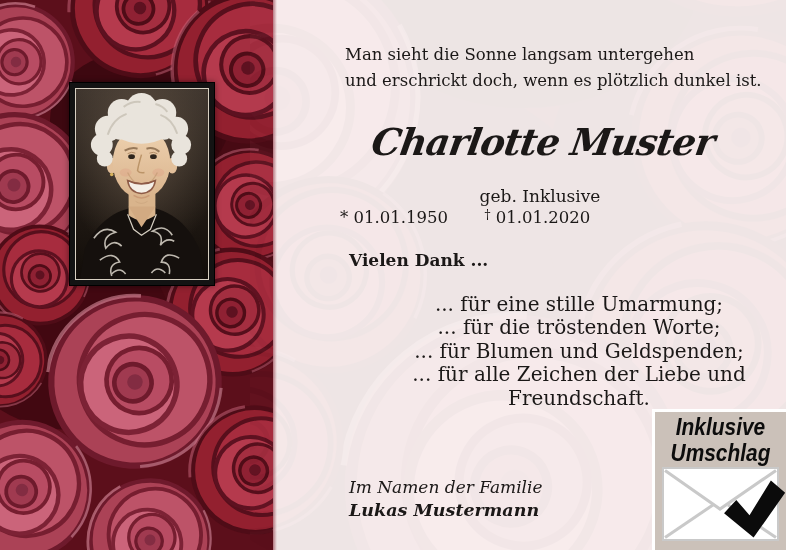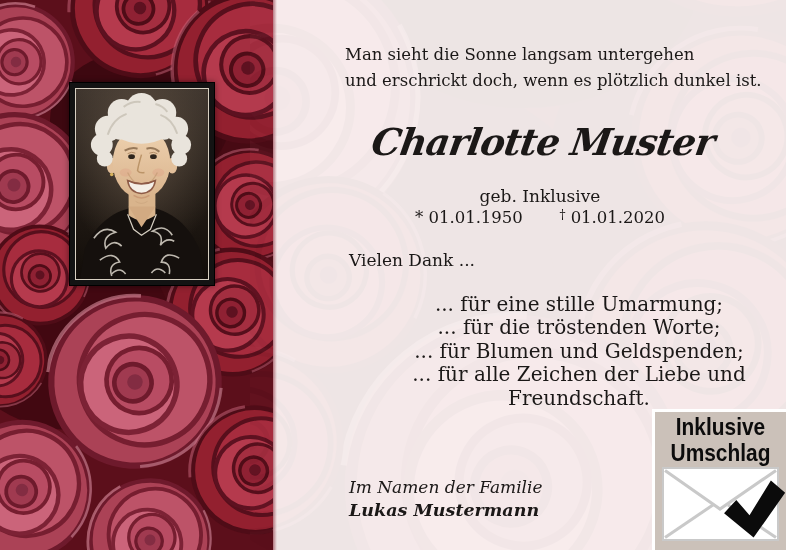--- a/index.html
+++ b/index.html
@@ -22,31 +22,31 @@
     box-shadow:0 0 6px rgba(0,0,0,.45);}
   .photo-inner{width:100%;height:100%;border:1px solid #d8d0c2;box-sizing:border-box;
     background:#241c15;overflow:hidden;}
   .portrait{display:block;width:100%;height:100%;}
   
   .quote{position:absolute;left:345px;top:42px;width:436px;font-size:16.5px;line-height:26px;}
   .name{position:absolute;left:335px;top:120px;width:415px;text-align:center;
     font-size:37px;font-style:italic;font-weight:bold;letter-spacing:-1px;}
   .name .script{display:inline-block;transform:skewX(-9deg);}
   .birthname{position:absolute;left:340px;top:186px;width:400px;text-align:center;font-size:17px;}
-  .dates{position:absolute;left:340px;top:208px;width:400px;text-align:center;font-size:16.5px;}
+  .dates{position:absolute;left:340px;top:208px;width:400px;text-align:left;font-size:16.5px;}
   .dates .gap{display:inline-block;width:26px;}
   .dates .dagger{font-size:12px;vertical-align:4px;}
-  .dank{position:absolute;left:349px;top:250px;font-size:17px;font-weight:normal;}
+  .dank{position:absolute;left:349px;top:250px;font-size:17px;font-weight:bold;}
   .thanks{position:absolute;left:360px;top:293px;font-size:20px;line-height:23.4px;text-align:center;}
   .family{position:absolute;left:349px;top:476px;font-size:17px;line-height:23px;font-style:italic;}
   .family .bold{font-weight:bold;font-size:17.5px;}
   
   .badge{position:absolute;left:652px;top:409px;width:134px;height:141px;
     background:#cbc1b9;border-left:3px solid #fff;border-top:3px solid #fff;
-    box-sizing:border-box;font-family:"Liberation Sans","DejaVu Sans",sans-serif;}
+    box-sizing:border-box;font-family:"Liberation Sans","DejaVu Sans",sans-serif;font-style:italic;}
   .badge-text{margin-top:2px;text-align:center;font-weight:bold;font-size:24px;
     line-height:26px;color:#0c0c0c;transform:scaleX(.87);transform-origin:center top;}
   .env{position:absolute;left:7px;top:55px;width:117px;height:74px;background:#fff;
     border:2px solid #c9c9c9;box-sizing:border-box;}
   .env svg{overflow:visible;display:block;width:100%;height:100%;}
 </style>
 </head>
 <body>
 
 <div class="card">

